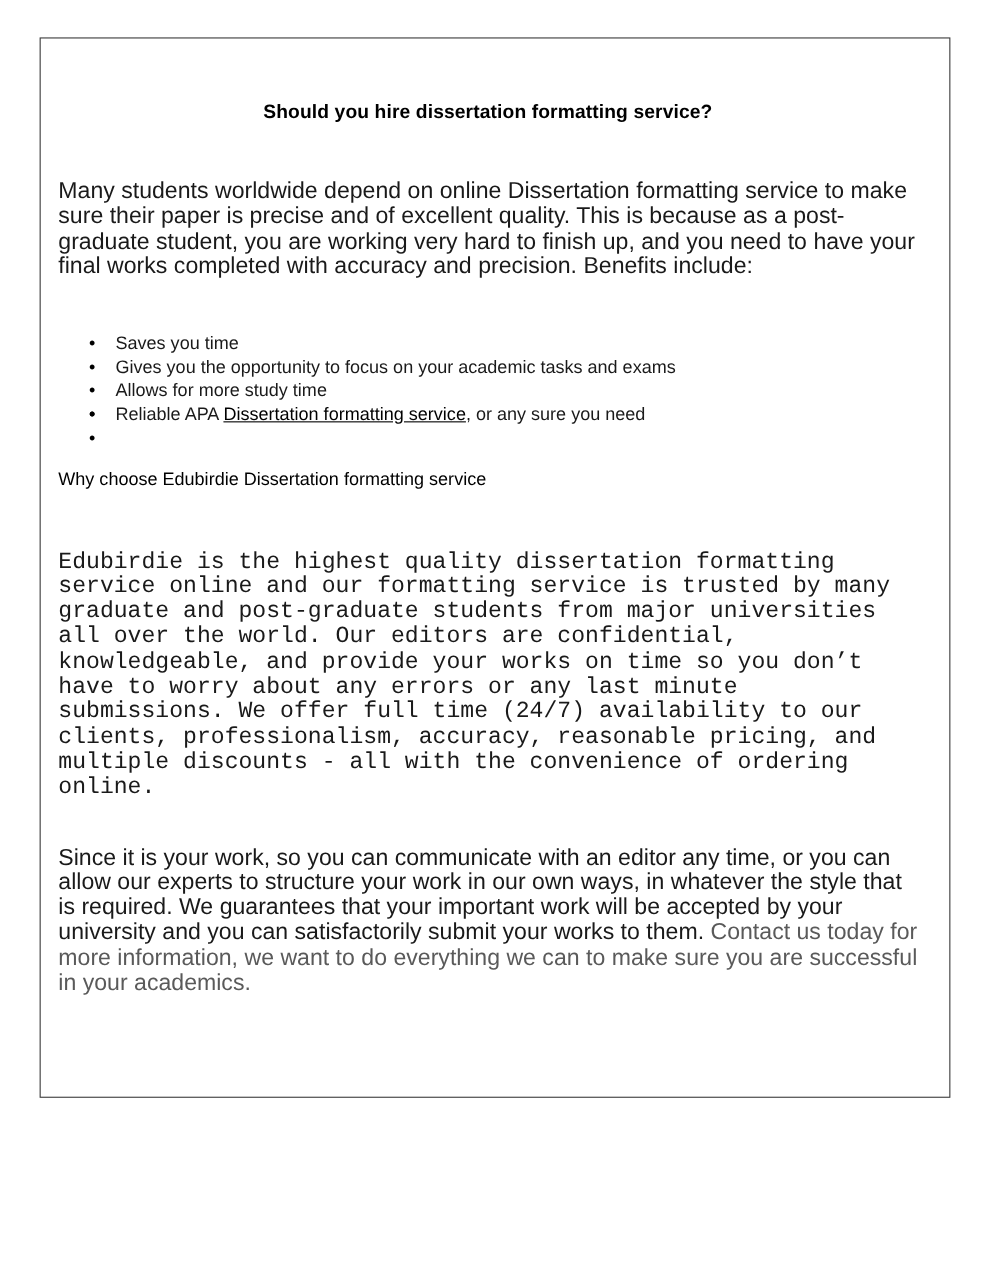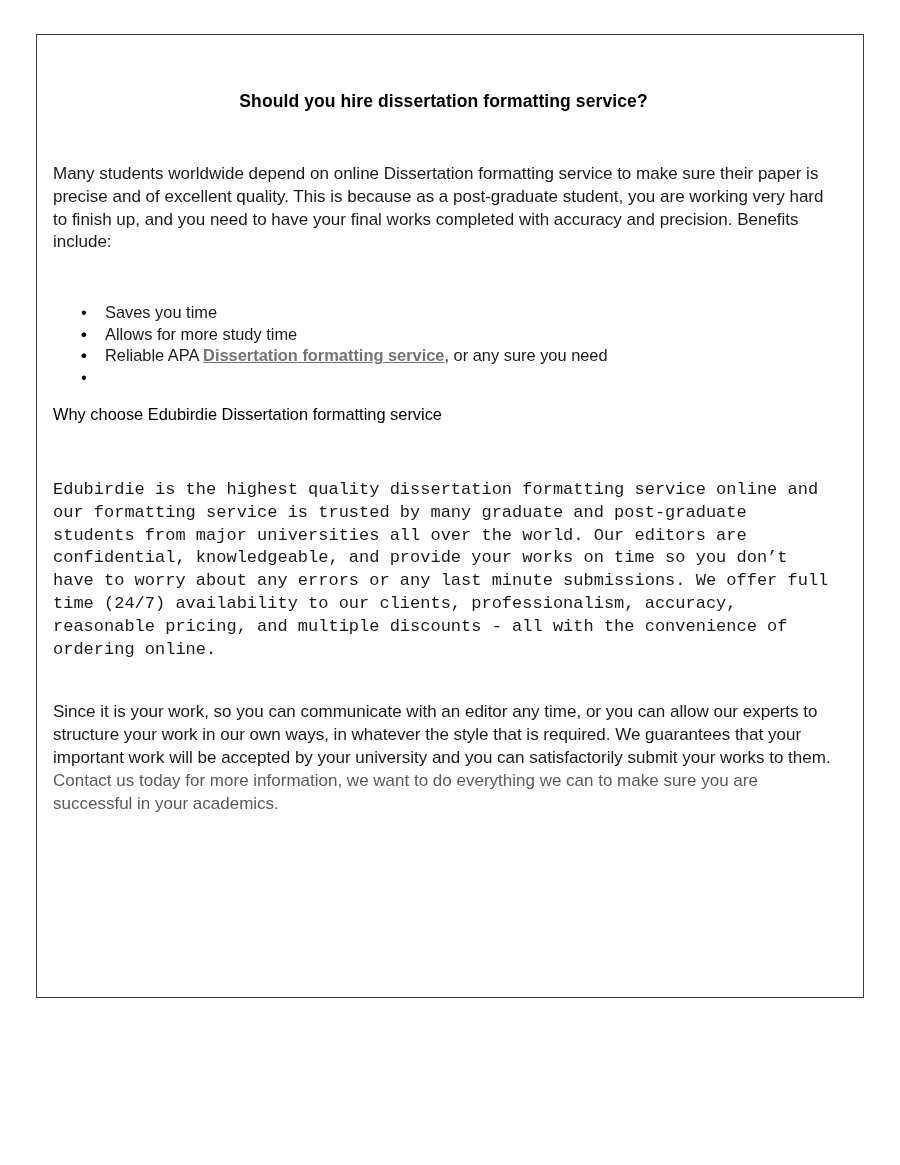--- a/index.html
+++ b/index.html
@@ -43,21 +43,21 @@
     font-size: 17.5px;
     font-weight: bold;
     color: #000000;
     letter-spacing: 0.1px;
     padding-top: 56px;
   }
 
   .para {
     margin: 0;
     padding: 0;
-    font-size: 17px;
+    font-size: 21px;
     line-height: 22.8px;
     color: #1a1a1a;
     text-align: left;
   }
 
   .para-1 { padding-top: 51px; }
 
   .bullet-list {
     list-style: none;
     margin: 0;
@@ -89,23 +89,22 @@
     font-size: 16.4px;
     line-height: 22px;
     font-weight: normal;
     color: #000000;
   }
 
   .para-2 { padding-top: 54px; font-family: Liberation Mono, monospace; }
   .para-3 { padding-top: 40px; }
 
   a.doc-link {
-    color: #737373;
+    color: #000000;
     text-decoration: underline;
-    font-weight: bold;
   }
 
   .muted {
     color: #5a5a5a;
   }
 </style>
 </head>
 <body>
 
 <div id="page">
@@ -117,20 +116,21 @@
 
     <ul class="bullet-list">
 
       <li>
         <span class="bullet-dot">•</span>
         <span>Saves you time</span>
       </li>
 
       <li>
         <span class="bullet-dot">•</span>
+        <span>Gives you the opportunity to focus on your academic tasks and exams</span>
       </li>
 
       <li>
         <span class="bullet-dot">•</span>
         <span>Allows for more study time</span>
       </li>
 
       <li>
         <span class="bullet-dot">•</span>
       </li>

